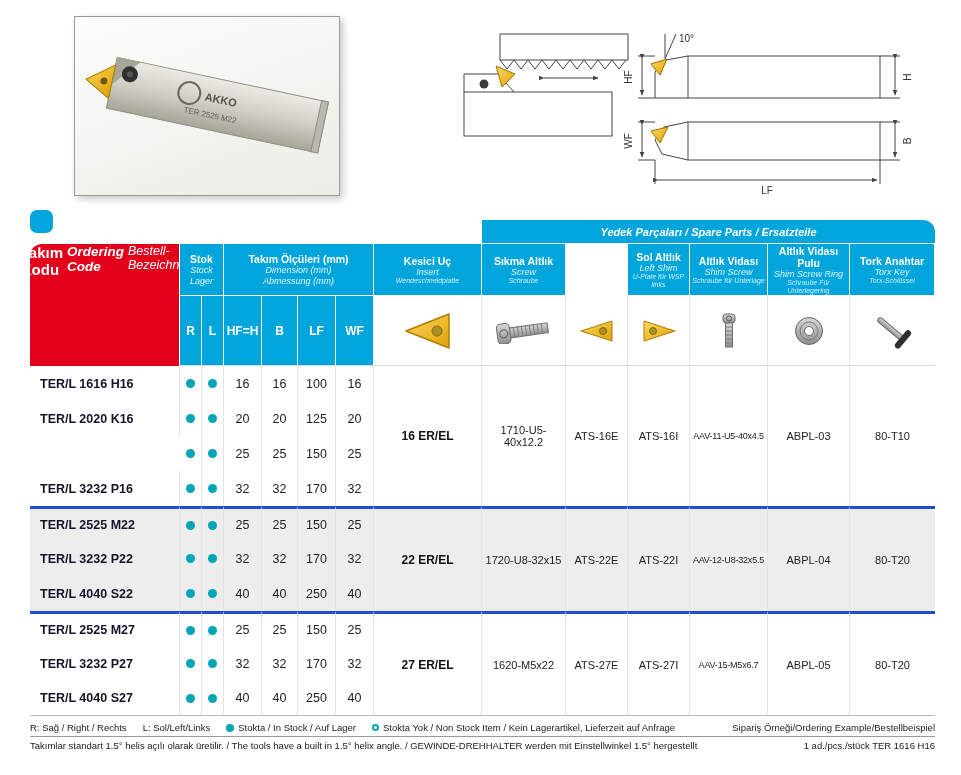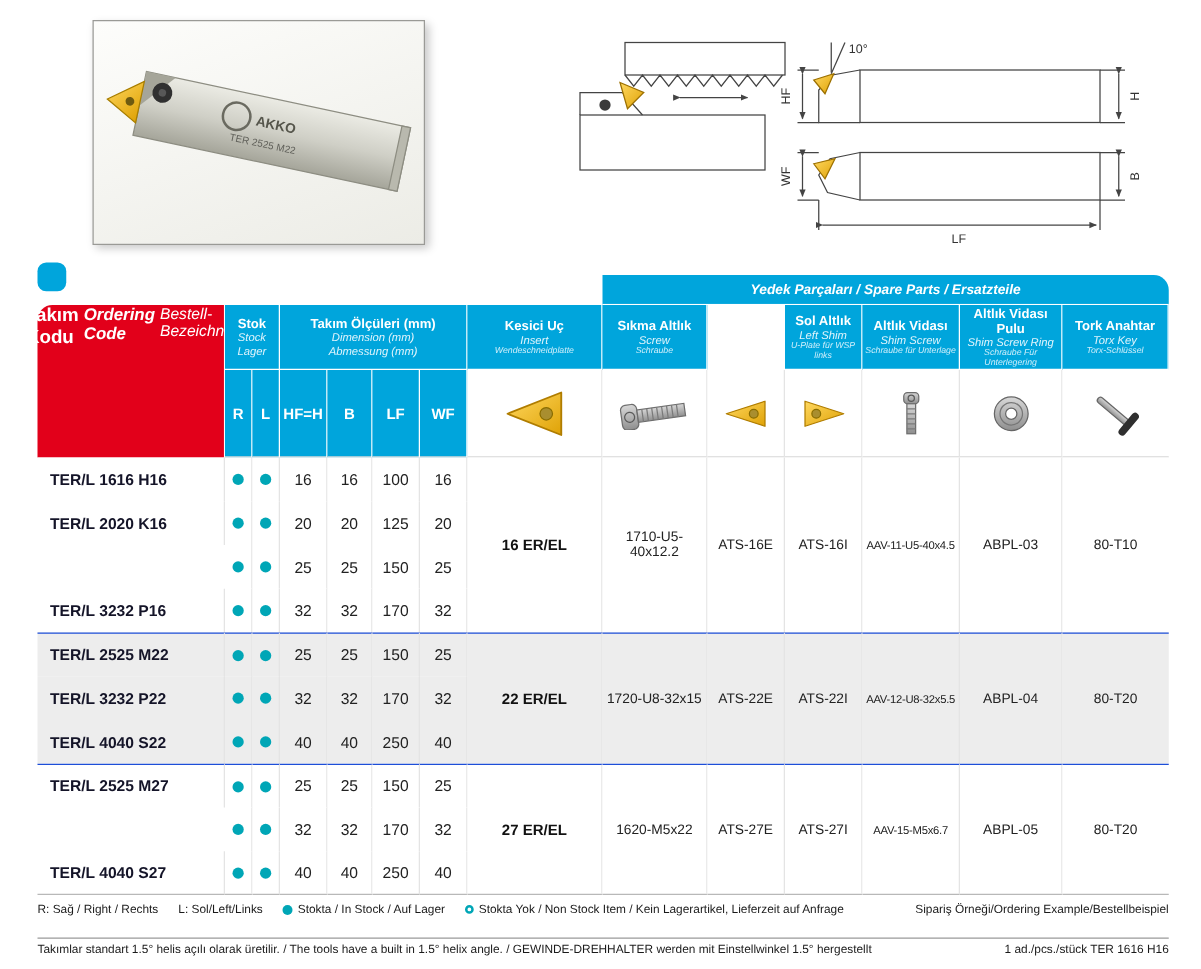--- a/index.html
+++ b/index.html
@@ -51,28 +51,28 @@
   .cell { background:#fff; display:flex; align-items:center; justify-content:center;
     font-size:12.5px; color:#222; border-right:1px solid #e4e4e4; }
   .code { justify-content:flex-start; padding-left:10px; font-weight:bold;
     font-size:12.5px; color:#141428; }
   .dot { width:9px; height:9px; border-radius:50%; background:#00a6b6; display:inline-block; }
   .span-cell { background:#fff; display:flex; align-items:center; justify-content:center;
     font-size:11px; color:#222; border-right:1px solid #e4e4e4; text-align:center; }
   .insert-lbl { font-weight:bold; font-size:12px; color:#111; }
   .sm { font-size:9px; letter-spacing:-0.2px; }
   .no-r { border-right:none; }
-  .sep { border-top:1px solid #1d4ed8; }
+  .sep { border-top:3px solid #1d4ed8; }
   .last-row { border-bottom:1px solid #b8b8b8; }
   .g2 { background:#ededed; }
 
   
   .footer { position:absolute; left:30px; top:722px; width:905px; font-size:9.5px; color:#1a1a1a; }
   .f-row1 { display:flex; justify-content:space-between; align-items:flex-end;
-    border-bottom:1px solid #9a9a9a; padding-bottom:17px; margin-bottom:3px; }
+    border-bottom:1px solid #9a9a9a; padding-bottom:3px; margin-bottom:3px; }
   .f-left { display:flex; align-items:center; gap:16px; }
   .f-item { display:flex; align-items:center; gap:4px; }
   .f-row2 { display:flex; justify-content:space-between; align-items:center; }
   .dot-in { width:8px; height:8px; }
   .dot-out { width:7px; height:7px; background:#fff; border:2px solid #00a6b6; }
 </style>
 </head>
 <body>
 
 <svg width="0" height="0" style="position:absolute" aria-hidden="true">
@@ -378,20 +378,21 @@
         <span class="dot"></span>
       </div>
     <div class="cell sep" style="grid-column:3;grid-row:11">
         <span class="dot"></span>
       </div>
     <div class="cell sep" style="grid-column:4;grid-row:11">25</div>
     <div class="cell sep" style="grid-column:5;grid-row:11">25</div>
     <div class="cell sep" style="grid-column:6;grid-row:11">150</div>
     <div class="cell sep" style="grid-column:7;grid-row:11">25</div>
 
+    <div class="cell code" style="grid-column:1;grid-row:12">TER/L 3232 P27</div>
     <div class="cell" style="grid-column:2;grid-row:12">
         <span class="dot"></span>
       </div>
     <div class="cell" style="grid-column:3;grid-row:12">
         <span class="dot"></span>
       </div>
     <div class="cell" style="grid-column:4;grid-row:12">32</div>
     <div class="cell" style="grid-column:5;grid-row:12">32</div>
     <div class="cell" style="grid-column:6;grid-row:12">170</div>
     <div class="cell" style="grid-column:7;grid-row:12">32</div>

